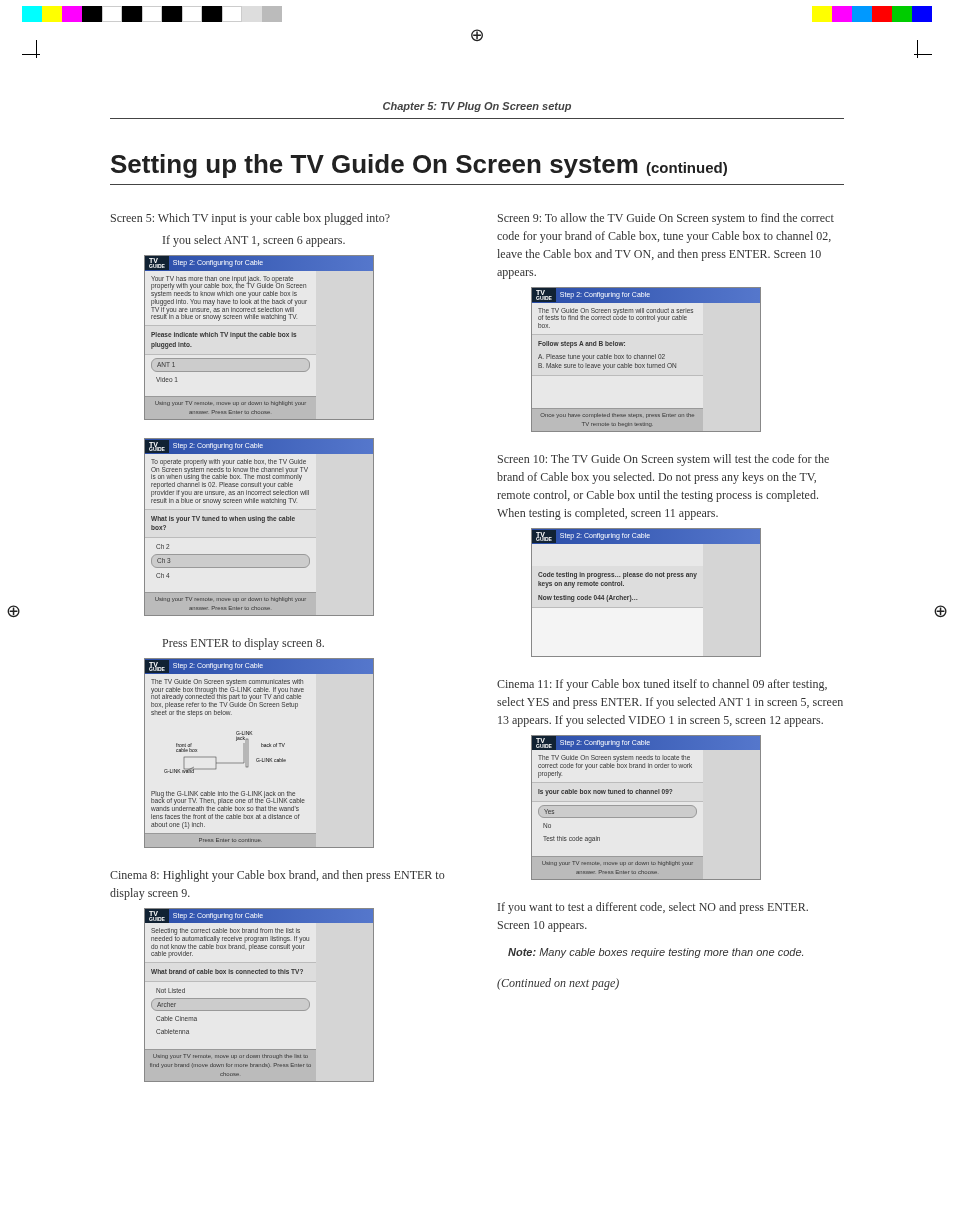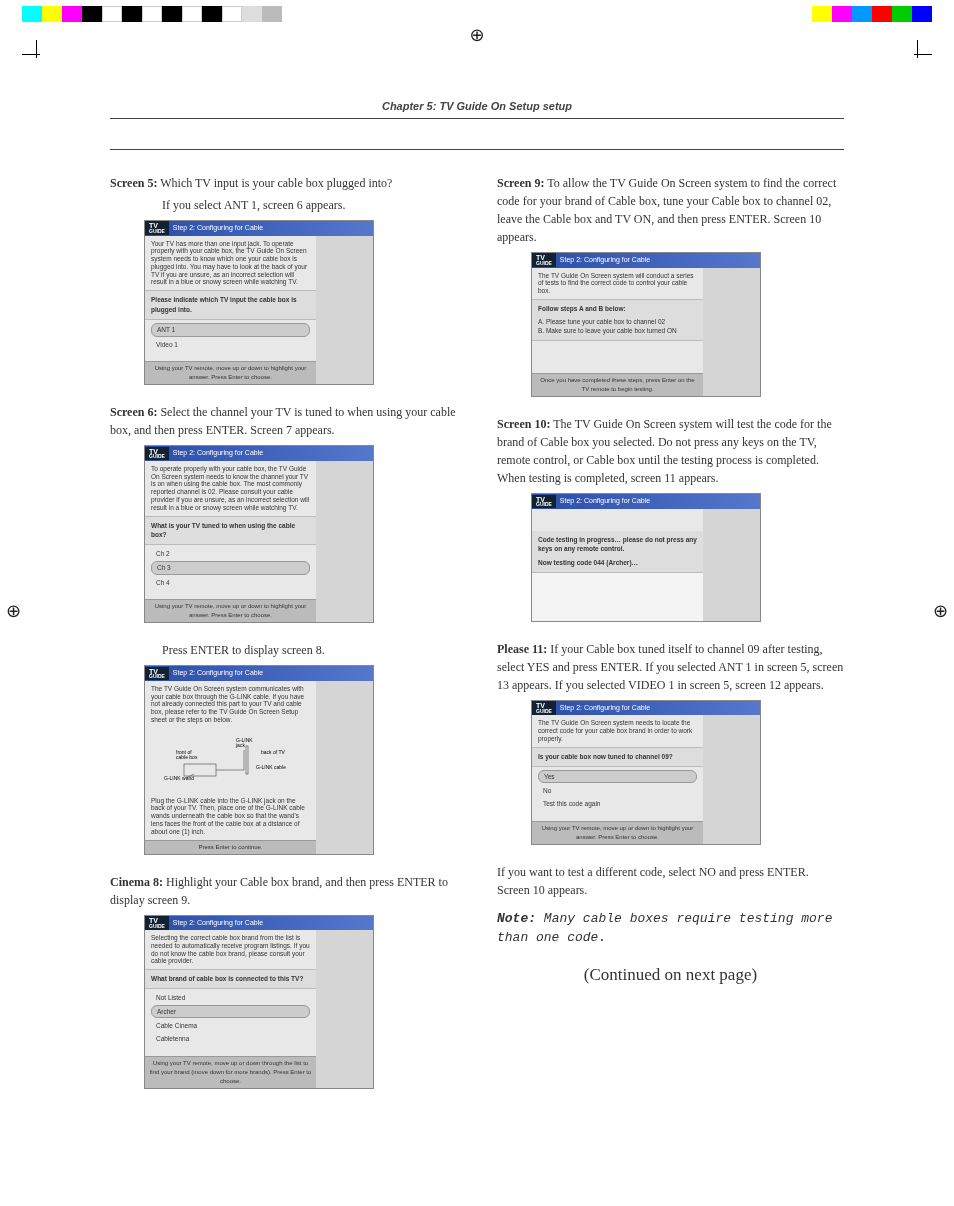--- a/index.html
+++ b/index.html
@@ -27,21 +27,21 @@
   .hr-top { border: none; border-top: 1px solid #444; margin-bottom: 30px; }
   
   h1 { font-family: Arial, Helvetica, sans-serif; font-weight: bold; font-size: 26px; color: #222; margin-bottom: 4px; }
   h1 .cont { font-size: 15px; font-weight: bold; }
   .hr-title { border: none; border-top: 1px solid #444; margin-bottom: 24px; }
   
   .columns { display: flex; gap: 40px; }
   .col { flex: 1; font-size: 12px; line-height: 1.5; color: #333; }
   
   .para { margin-bottom: 4px; }
-  .para .bold { font-weight: bold; }
+  .para .bold { font-weight: normal; }
   .indent { margin-left: 52px; margin-bottom: 4px; }
   
   .tvbox { width: 230px; margin: 6px 0 18px 34px; border: 1px solid #888; background: #e8e8e8; font-family: Arial, sans-serif; font-size: 6.5px; color: #333; }
   .tvbox-header { background: linear-gradient(to right, #2a4da8, #5577cc); color: #fff; display: flex; align-items: center; }
   .tvbox-logo { background: #123; color: #fff; font-weight: bold; font-size: 7px; padding: 2px 4px; line-height: 0.8; }
   .tvbox-logo .sub { font-size: 5px; display: block; }
   .tvbox-title { padding: 2px 4px; font-size: 7px; }
   .tvbox-body { padding: 0; min-height: 90px; position: relative; }
   .tvbox-text { padding: 4px 6px; line-height: 1.2; }
   .tvbox-question { font-weight: bold; padding: 4px 6px; border-top: 1px solid #bbb; border-bottom: 1px solid #bbb; background: #ddd; }
@@ -49,25 +49,25 @@
   .tvbox-item { border: 1px solid #999; border-radius: 6px; padding: 1px 5px; margin-bottom: 2px; background: #f2f2f2; }
   .tvbox-item.selected { background: #ccc; }
   .tvbox-item-flat { padding: 1px 5px; margin-bottom: 1px; }
   .tvbox-footer { background: #bbb; text-align: center; padding: 2px 4px; font-size: 6px; border-top: 1px solid #999; }
   .tvbox-diagram { text-align: center; padding: 6px; }
   .tvbox-steps { padding: 4px 6px; border-top: 1px solid #bbb; border-bottom: 1px solid #bbb; background: #ddd; }
   .tvbox-steps .steps-title { font-weight: bold; margin-bottom: 3px; }
   .tvbox-white { background: #f4f4f4; min-height: 48px; }
   .tvbox-codetest { padding: 4px 6px; background: #ddd; font-weight: bold; border-bottom: 1px solid #bbb; }
   
-  .note { font-family: Liberation Mono, monospace; font-size: 13px; margin: 10px 0; }
+  .note { font-family: Liberation Sans, sans-serif; font-size: 11px; margin: 10px 11px; }
   .note .nb { font-weight: bold; font-style: italic; }
   .note .txt { font-style: italic; }
   
-  .continued { text-align: center; font-size: 17px; margin-top: 14px; }
+  .continued { text-align: left; font-style: italic; font-size: 12px; margin-top: 14px; }
 </style>
 </head>
 <body>
 
 <div class="color-bar left">
   <div class="swatch" style="background:#0ff"></div>
     <div class="swatch" style="background:#ff0"></div>
   <div class="swatch" style="background:#f0f"></div>
     <div class="swatch" style="background:#000"></div>
   <div class="swatch" style="background:#fff;border:1px solid #ccc"></div>
@@ -88,23 +88,27 @@
   <div class="swatch" style="background:#0c0"></div>
     <div class="swatch" style="background:#00f"></div>
 </div>
 <div class="reg-mark top">⊕</div>
 <div class="reg-side left">⊕</div>
 <div class="reg-side right">⊕</div>
 <div class="crop tl"></div>
 <div class="crop tr"></div>
 
 <div class="page">
-  <div class="chapter-line">Chapter 5: TV Guide On Setup setup</div>
+  <div class="chapter-line">Chapter 5: TV Plug On Screen setup</div>
   <hr class="hr-top">
 
+  <h1>
+    <span>Setting up the TV Guide On Screen system</span>
+    <span class="cont">(continued)</span>
+  </h1>
   <hr class="hr-title">
 
   <div class="columns">
 
     <div class="col">
 
       <div class="para"><span class="bold">Screen 5:</span> <span>Which TV input is your cable box plugged into?</span></div>
       <div class="indent">If you select ANT 1, screen 6 appears.</div>
 
       <div class="tvbox">
@@ -119,21 +123,20 @@
             <div class="tvbox-list">
               <div class="tvbox-item selected">ANT 1</div>
               <div class="tvbox-item-flat">Video 1</div>
             </div>
             <div class="tvbox-footer">Using your TV remote, move up or down to highlight your answer. Press Enter to choose.</div>
           </div>
           <div style="flex:1;background:#d5d5d5"></div>
         </div>
       </div>
 
-      <div class="para"><span class="bold">Screen 6:</span> <span>Select the channel your TV is tuned to when using your cable box, and then press ENTER. Screen 7 appears.</span></div>
 
       <div class="tvbox">
         <div class="tvbox-header">
             <div class="tvbox-logo">TV<span class="sub">GUIDE</span></div>
             <div class="tvbox-title">Step 2: Configuring for Cable</div>
           </div>
         <div style="display:flex">
           <div style="flex:3" class="tvbox-body">
             <div class="tvbox-text">To operate properly with your cable box, the TV Guide On Screen system needs to know the channel your TV is on when using the cable box. The most commonly reported channel is 02. Please consult your cable provider if you are unsure, as an incorrect selection will result in a blue or snowy screen while watching TV.</div>
             <div class="tvbox-question">What is your TV tuned to when using the cable box?</div>
@@ -242,21 +245,21 @@
             <div class="tvbox-codetest">
               <div>Code testing in progress… please do not press any keys on any remote control.</div>
               <div style="margin-top:4px">Now testing code 044 (Archer)…</div>
             </div>
             <div class="tvbox-white"></div>
           </div>
           <div style="flex:1;background:#d5d5d5"></div>
         </div>
       </div>
 
-      <div class="para"><span class="bold">Please 11:</span> <span>If your Cable box tuned itself to channel 09 after testing, select YES and press ENTER. If you selected ANT 1 in screen 5, screen 13 appears. If you selected VIDEO 1 in screen 5, screen 12 appears.</span></div>
+      <div class="para"><span class="bold">Cinema 11:</span> <span>If your Cable box tuned itself to channel 09 after testing, select YES and press ENTER. If you selected ANT 1 in screen 5, screen 13 appears. If you selected VIDEO 1 in screen 5, screen 12 appears.</span></div>
 
       <div class="tvbox">
         <div class="tvbox-header">
             <div class="tvbox-logo">TV<span class="sub">GUIDE</span></div>
             <div class="tvbox-title">Step 2: Configuring for Cable</div>
           </div>
         <div style="display:flex">
           <div style="flex:3" class="tvbox-body">
             <div class="tvbox-text">The TV Guide On Screen system needs to locate the correct code for your cable box brand in order to work properly.</div>
             <div class="tvbox-question">Is your cable box now tuned to channel 09?</div>

